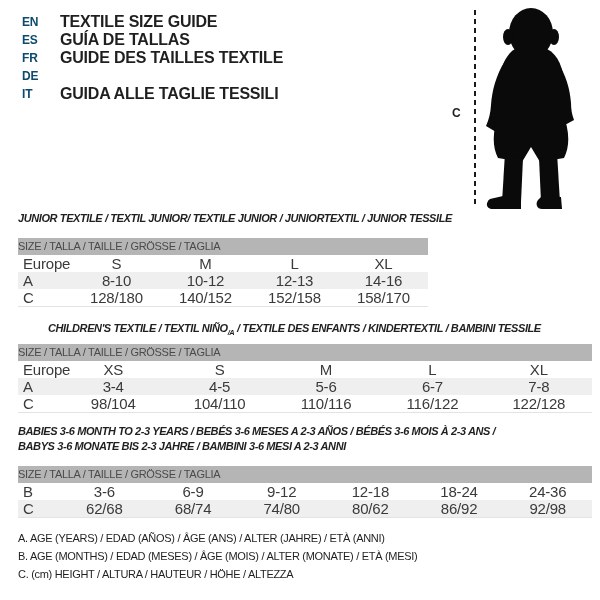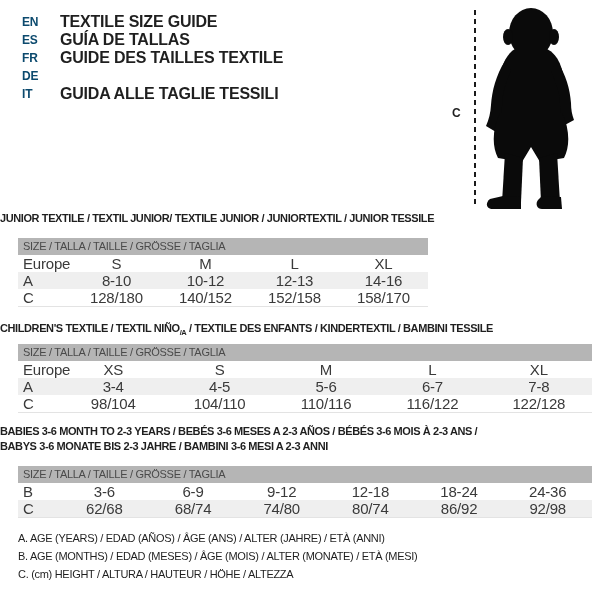--- a/index.html
+++ b/index.html
@@ -15,36 +15,36 @@
   .lang-code { width:38px; font-weight:bold; font-size:12px; letter-spacing:-0.2px; color:#0c4a6e; }
   .lang-title { font-weight:bold; font-size:16px; letter-spacing:-0.2px; color:#1f1f1f; white-space:nowrap; }
 
   
   .dash-line { position:absolute; left:472px; top:8px; }
   .c-label { position:absolute; left:452px; top:106px; font-size:12px; font-weight:bold; color:#1f1f1f; }
   .baby { position:absolute; left:484px; top:5px; }
 
   
   .tbl-title {
-    position:absolute; left:0; font-size:11px; font-weight:bold;
-    letter-spacing:-0.4px; color:#1f1f1f; white-space:nowrap;
+    position:absolute; left:18px; font-size:11px; font-weight:bold;
+    letter-spacing:-0.4px; color:#1f1f1f; white-space:nowrap;font-style:italic;
   }
   .title-junior { top:212px; }
-  .title-children { top:322px; }
+  .title-children { top:322px;margin-left:30px; }
   .title-babies { top:424px; line-height:15px; white-space:normal; width:575px; }
   .sub { font-size:7.5px; vertical-align:sub; }
 
   
   .size-table { position:absolute; left:18px; border-bottom:1px solid #e3e3e3; }
   .tbl-junior { top:238px; width:410px; }
   .tbl-children { top:344px; width:574px; }
   .tbl-babies { top:466px; width:574px; }
   .size-bar {
     height:17px; line-height:17px; background:#b5b5b5; color:#4a4a4a;
-    font-size:11px; letter-spacing:-0.3px; padding-left:5px; white-space:nowrap; overflow:hidden;
+    font-size:11px; letter-spacing:-0.3px; white-space:nowrap; overflow:hidden;
   }
   .trow { display:flex; height:17px; line-height:17px; font-size:15px; letter-spacing:-0.2px; }
   .trow.alt { background:#efefef; }
   .tlbl { padding-left:5px; }
   .tbl-junior .tlbl { width:54px; }
   .tbl-children .tlbl, .tbl-babies .tlbl { width:42px; }
   .tcell { flex:1 1 0; text-align:center; }
 
   
   .notes { position:absolute; left:18px; top:529px; }
@@ -167,21 +167,21 @@
       <span class="tcell">9-12</span>
       <span class="tcell">12-18</span>
       <span class="tcell">18-24</span>
       <span class="tcell">24-36</span>
     </div>
     <div class="trow alt">
       <span class="tlbl">C</span>
       <span class="tcell">62/68</span>
       <span class="tcell">68/74</span>
       <span class="tcell">74/80</span>
-      <span class="tcell">80/74</span>
+      <span class="tcell">80/62</span>
       <span class="tcell">86/92</span>
       <span class="tcell">92/98</span>
     </div>
   </div>
 
   <div class="notes">
     <div class="note-line">A. AGE (YEARS) / EDAD (AÑOS) / ÂGE (ANS) / ALTER (JAHRE) / ETÀ (ANNI)</div>
     <div class="note-line">B. AGE (MONTHS) / EDAD (MESES) / ÂGE (MOIS) / ALTER (MONATE) / ETÀ (MESI)</div>
     <div class="note-line">C. (cm) HEIGHT / ALTURA / HAUTEUR / HÖHE / ALTEZZA</div>
   </div>

